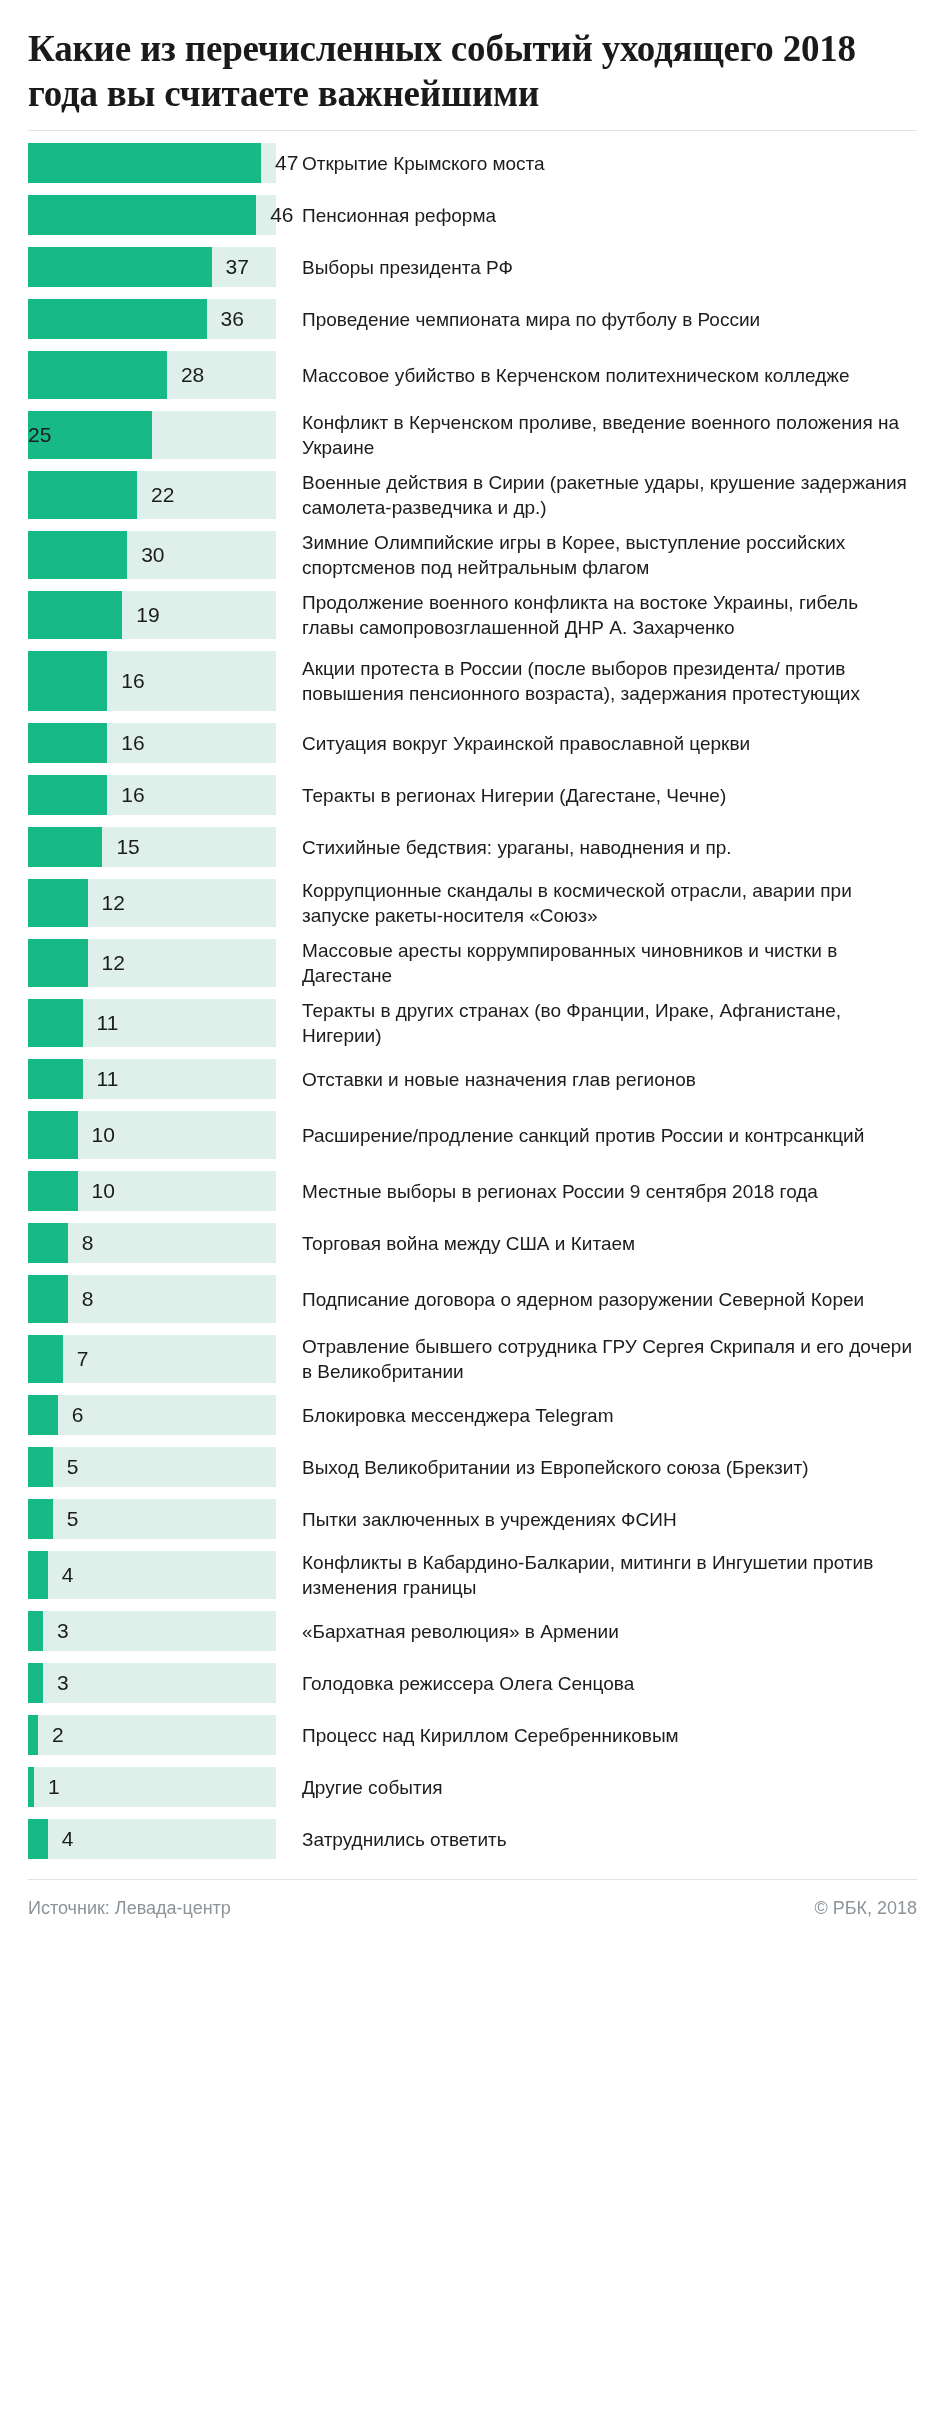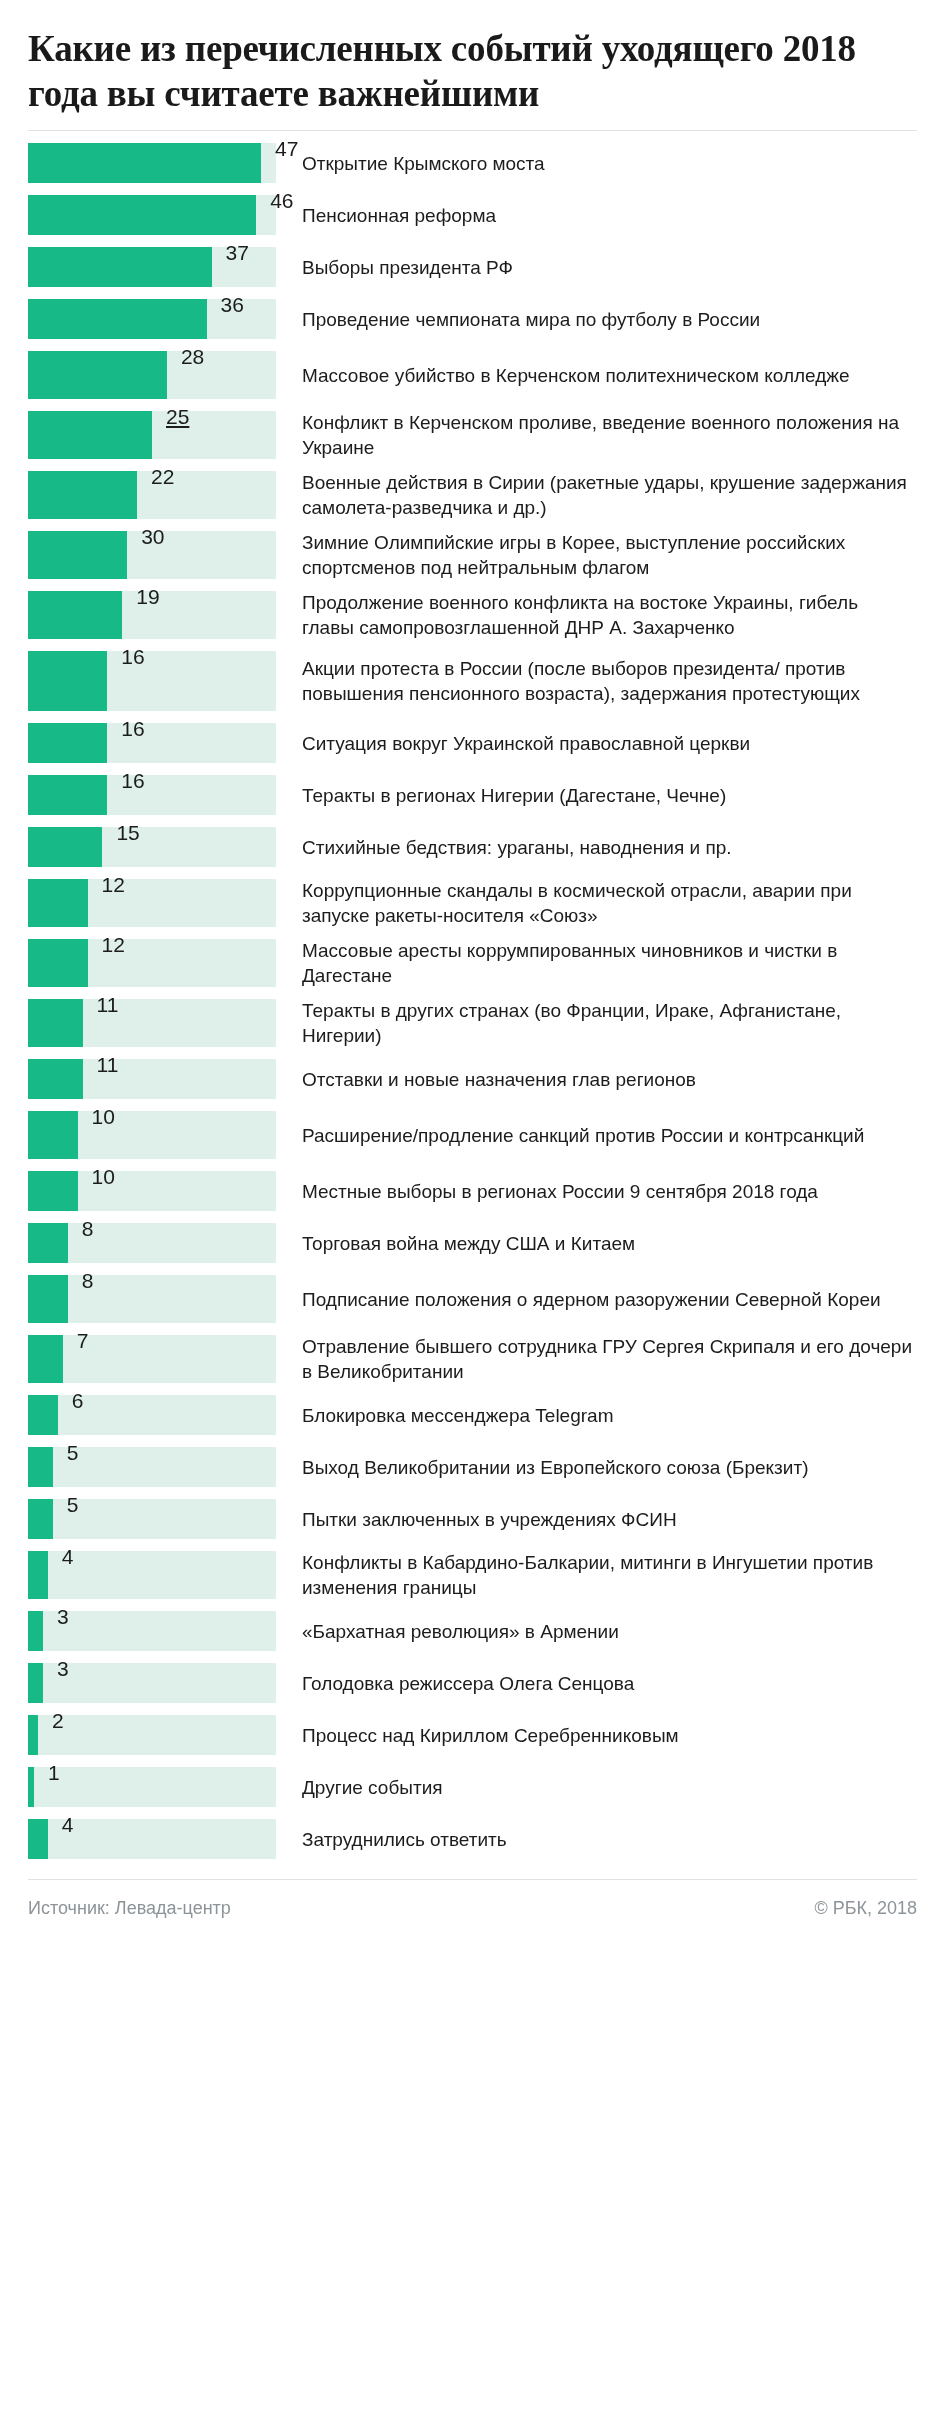--- a/index.html
+++ b/index.html
@@ -54,21 +54,21 @@
     width: 248px;
     flex: 0 0 248px;
     display: flex;
     align-items: center;
   }
   .bar-track {
     position: relative;
     width: 100%;
     height: 100%;
     display: flex;
-    align-items: flex-start;
+    align-items: center;
   }
   .bar {
     position: absolute;
     left: 0;
     top: 6px;
     bottom: 6px;
     background: #def0e9;
     min-width: 2px;
   }
   .bar-fill {
@@ -170,21 +170,21 @@
           </div>
         </div>
         <div class="label-cell">Массовое убийство в Керченском политехническом колледже</div>
       </div>
       <div class="row" style="height: 60px;">
         <div class="bar-cell">
           <div class="bar-track">
             <div class="bar" style="width: 248px;">
               <div class="bar-fill" style="width: 124px;"></div>
             </div>
-            <div class="bar-value" style="margin-left: 138px; text-decoration: underline;">25</div>
+            <div class="bar-value" style="">25</div>
           </div>
         </div>
         <div class="label-cell">Конфликт в Керченском проливе, введение военного положения на Украине</div>
       </div>
       <div class="row" style="height: 60px;">
         <div class="bar-cell">
           <div class="bar-track">
             <div class="bar" style="width: 248px;">
               <div class="bar-fill" style="width: 109.12px;"></div>
             </div>
@@ -338,21 +338,21 @@
       </div>
       <div class="row" style="height: 60px;">
         <div class="bar-cell">
           <div class="bar-track">
             <div class="bar" style="width: 248px;">
               <div class="bar-fill" style="width: 39.68px;"></div>
             </div>
             <div class="bar-value" style="margin-left: 53.68px;">8</div>
           </div>
         </div>
-        <div class="label-cell">Подписание положения о ядерном разоружении Северной Кореи</div>
+        <div class="label-cell">Подписание договора о ядерном разоружении Северной Кореи</div>
       </div>
       <div class="row" style="height: 60px;">
         <div class="bar-cell">
           <div class="bar-track">
             <div class="bar" style="width: 248px;">
               <div class="bar-fill" style="width: 34.72px;"></div>
             </div>
             <div class="bar-value" style="margin-left: 48.72px;">7</div>
           </div>
         </div>

